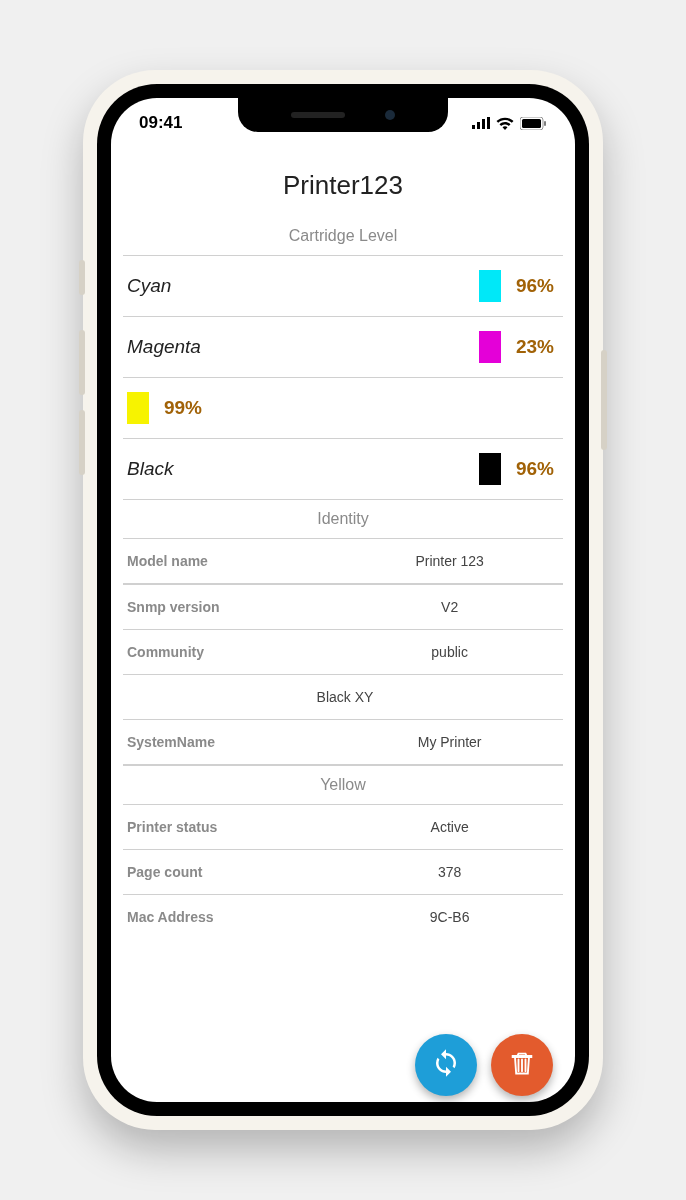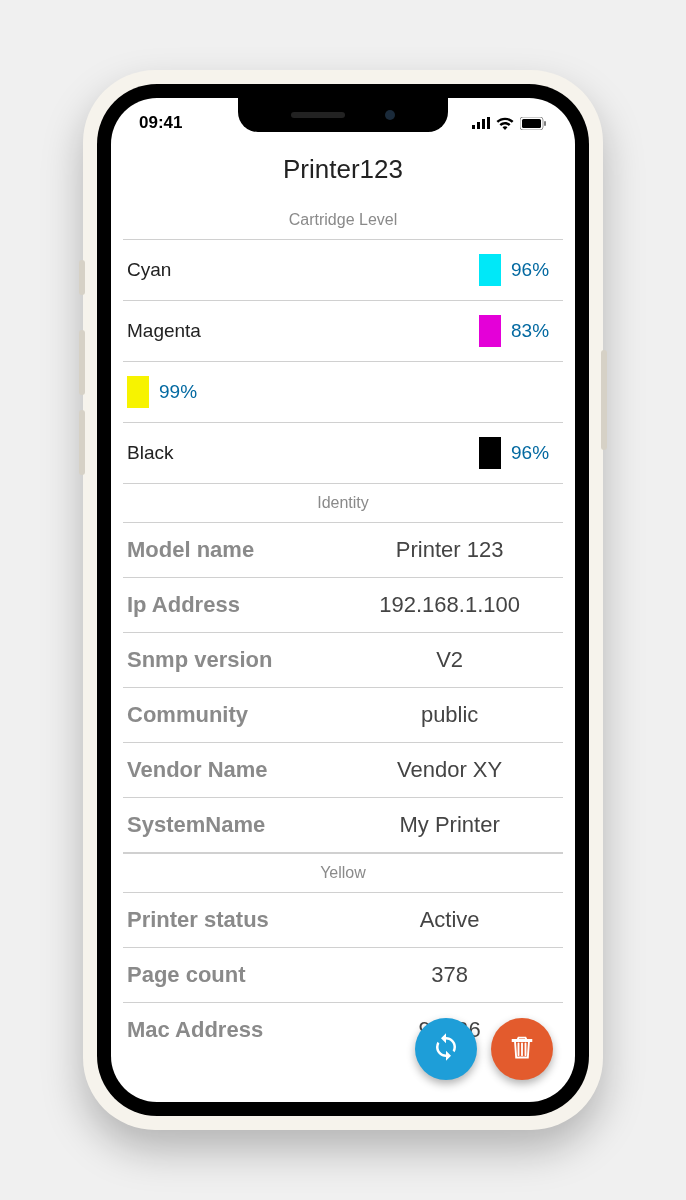--- a/index.html
+++ b/index.html
@@ -83,29 +83,29 @@
     color: #8a8a8a;
     padding: 10px 0;
   }
   .divider { height: 1px; background: #d0d0d0; margin: 0 12px; }
   .cart-row {
     display: flex;
     align-items: center;
     padding: 14px 16px;
     font-size: 19px;
   }
-  .cart-label { flex: 1; color: #222; }
+  .cart-label { flex: 1; color: #222; font-style: italic; }
   .cart-swatch { width: 22px; height: 32px; margin-right: 10px; }
-  .cart-pct { font-weight: 400; color: #0369a1; min-width: 48px; text-align: left; }
+  .cart-pct { font-weight: 700; color: #a16207; min-width: 48px; text-align: center; }
   .kv-row {
     display: flex;
     align-items: center;
     padding: 14px 0 14px 4px;
     margin: 0 12px;
-    font-size: 22px;
+    font-size: 14px;
   }
   .kv-key { width: 48%; font-weight: 700; color: #8a8a8a; }
   .kv-val { flex: 1; color: #444; font-weight: 400; text-align: center; }
   .fab-row {
     position: absolute;
     bottom: 22px; right: 22px;
     display: flex; gap: 14px;
     z-index: 20;
   }
   .fab {
@@ -114,20 +114,21 @@
     display: flex; align-items: center; justify-content: center;
     box-shadow: 0 4px 8px rgba(0,0,0,0.3);
     cursor: pointer;
   }
   .fab-refresh { background: #1e9ed8; }
   .fab-delete  { background: #e35b2d; }
   .content-scroll {
     height: calc(100% - 50px);
     overflow: hidden;
     position: relative;
+    margin-top: 16px;
   }
 </style>
 </head>
 <body>
 
 <div class="phone-frame">
   <div class="side-btn sl1"></div>
   <div class="side-btn sl2"></div>
   <div class="side-btn sl3"></div>
   <div class="side-btn sr1"></div>
@@ -173,21 +174,21 @@
         <div class="cart-row">
           <span class="cart-label">Cyan</span>
           <span class="cart-swatch" style="background:#00e8f8"></span>
           <span class="cart-pct">96%</span>
         </div>
         <div class="divider"></div>
 
         <div class="cart-row">
           <span class="cart-label">Magenta</span>
           <span class="cart-swatch" style="background:#e400d8"></span>
-          <span class="cart-pct">83%</span>
+          <span class="cart-pct">23%</span>
         </div>
         <div class="divider"></div>
 
         <div class="cart-row">
           <span class="cart-swatch" style="background:#f7f300"></span>
           <span class="cart-pct">99%</span>
         </div>
         <div class="divider"></div>
 
         <div class="cart-row">
@@ -198,38 +199,33 @@
         <div class="divider"></div>
 
         <div class="section-header">Identity</div>
         <div class="divider"></div>
 
         <div class="kv-row">
           <span class="kv-key">Model name</span>
           <span class="kv-val">Printer 123</span>
         </div>
         <div class="divider"></div>
-        <div class="kv-row">
-          <span class="kv-key">Ip Address</span>
-          <span class="kv-val">192.168.1.100</span>
-        </div>
         <div class="divider"></div>
         <div class="kv-row">
           <span class="kv-key">Snmp version</span>
           <span class="kv-val">V2</span>
         </div>
         <div class="divider"></div>
         <div class="kv-row">
           <span class="kv-key">Community</span>
           <span class="kv-val">public</span>
         </div>
         <div class="divider"></div>
         <div class="kv-row">
-          <span class="kv-key">Vendor Name</span>
-          <span class="kv-val">Vendor XY</span>
+          <span class="kv-val">Black XY</span>
         </div>
         <div class="divider"></div>
         <div class="kv-row">
           <span class="kv-key">SystemName</span>
           <span class="kv-val">My Printer</span>
         </div>
         <div class="divider"></div>
         <div class="divider"></div>
 
         <div class="section-header">Yellow</div>

